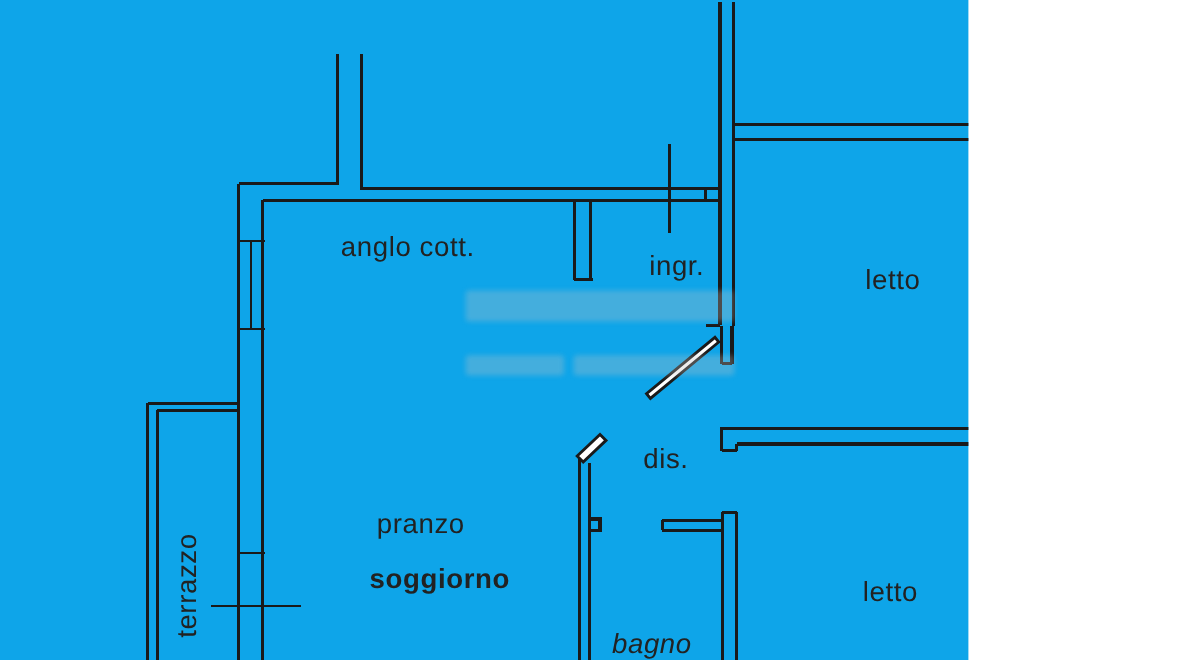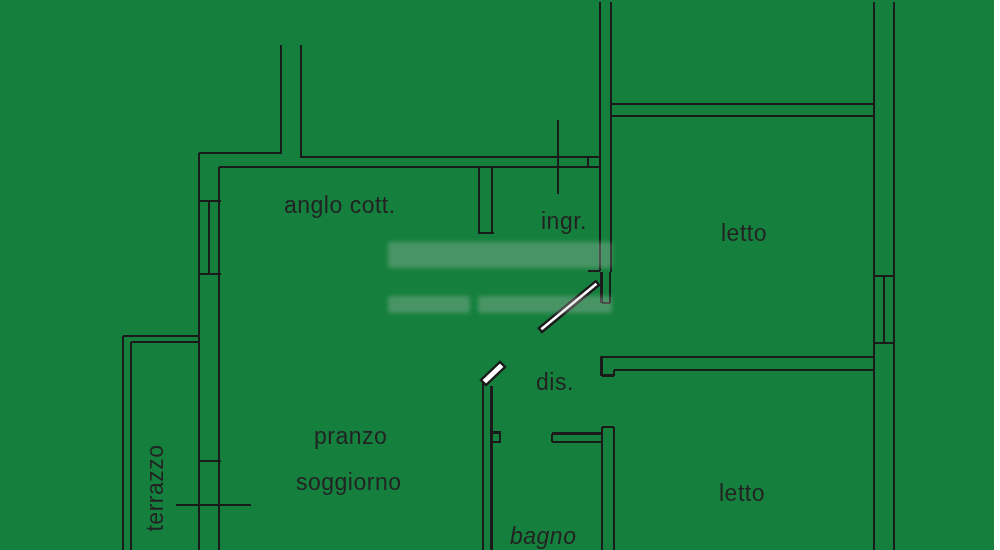--- a/index.html
+++ b/index.html
@@ -1,17 +1,17 @@
 <!DOCTYPE html>
 <html><head>
 <meta charset="utf-8">
 <style>
   html,body{margin:0;padding:0;background:#ffffff;}
   #canvas{
-    position:relative;width:994px;height:550px;background:#15803d;
+    position:relative;width:807px;height:550px;background:#0ea5e9;
     overflow:hidden;font-family:"Liberation Sans", sans-serif;
   }
   #plan-svg{position:absolute;left:0;top:0;}
   .room-label{
     position:absolute;color:#222222;font-size:23px;line-height:24px;
     white-space:nowrap;letter-spacing:0.5px;
   }
   .room-label.vertical{
     transform:rotate(-90deg);
     width:110px;text-align:center;
@@ -95,18 +95,18 @@
 
   <div class="watermark" style="left:388px;top:242px;width:224px;height:26px;"></div>
   <div class="watermark" style="left:388px;top:296px;width:82px;height:17px;"></div>
   <div class="watermark" style="left:478px;top:296px;width:134px;height:17px;"></div>
 
   <div class="room-label" style="left:284px;top:193px;">anglo cott.</div>
   <div class="room-label" style="left:529px;top:209px;margin-left:12px;">ingr.</div>
   <div class="room-label" style="left:721px;top:221px;">letto</div>
   <div class="room-label" style="left:536px;top:370px;">dis.</div>
   <div class="room-label" style="left:314px;top:424px;">pranzo</div>
-  <div class="room-label" style="left:296px;top:470px;">soggiorno</div>
+  <div class="room-label" style="left:308px;top:470px;font-weight:bold;">soggiorno</div>
   <div class="room-label" style="left:719px;top:481px;">letto</div>
   <div class="room-label" style="left:510px;top:524px;font-style:italic;">bagno</div>
   <div class="room-label vertical" style="left:100px;top:476px;">terrazzo</div>
 
 </div>
 
 </body></html>

